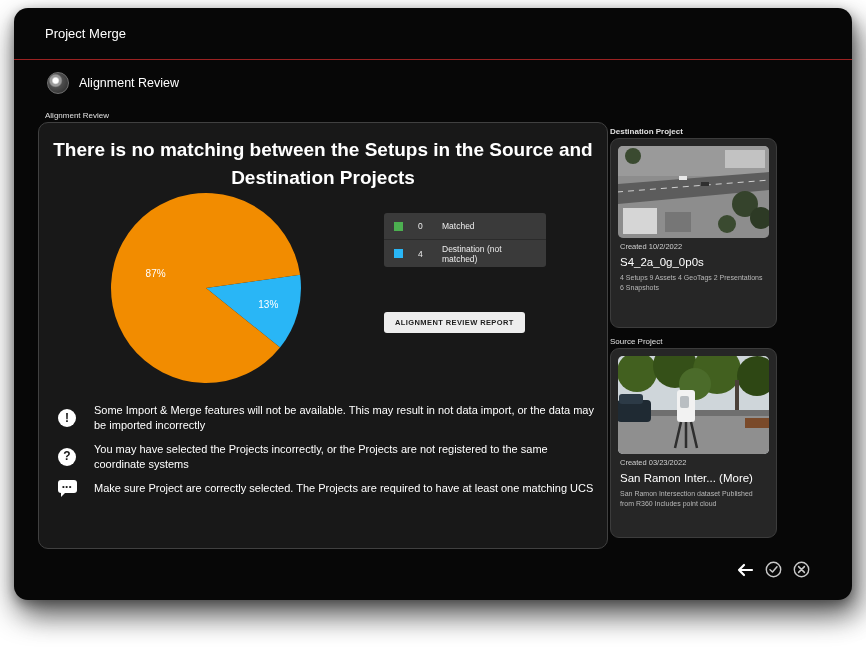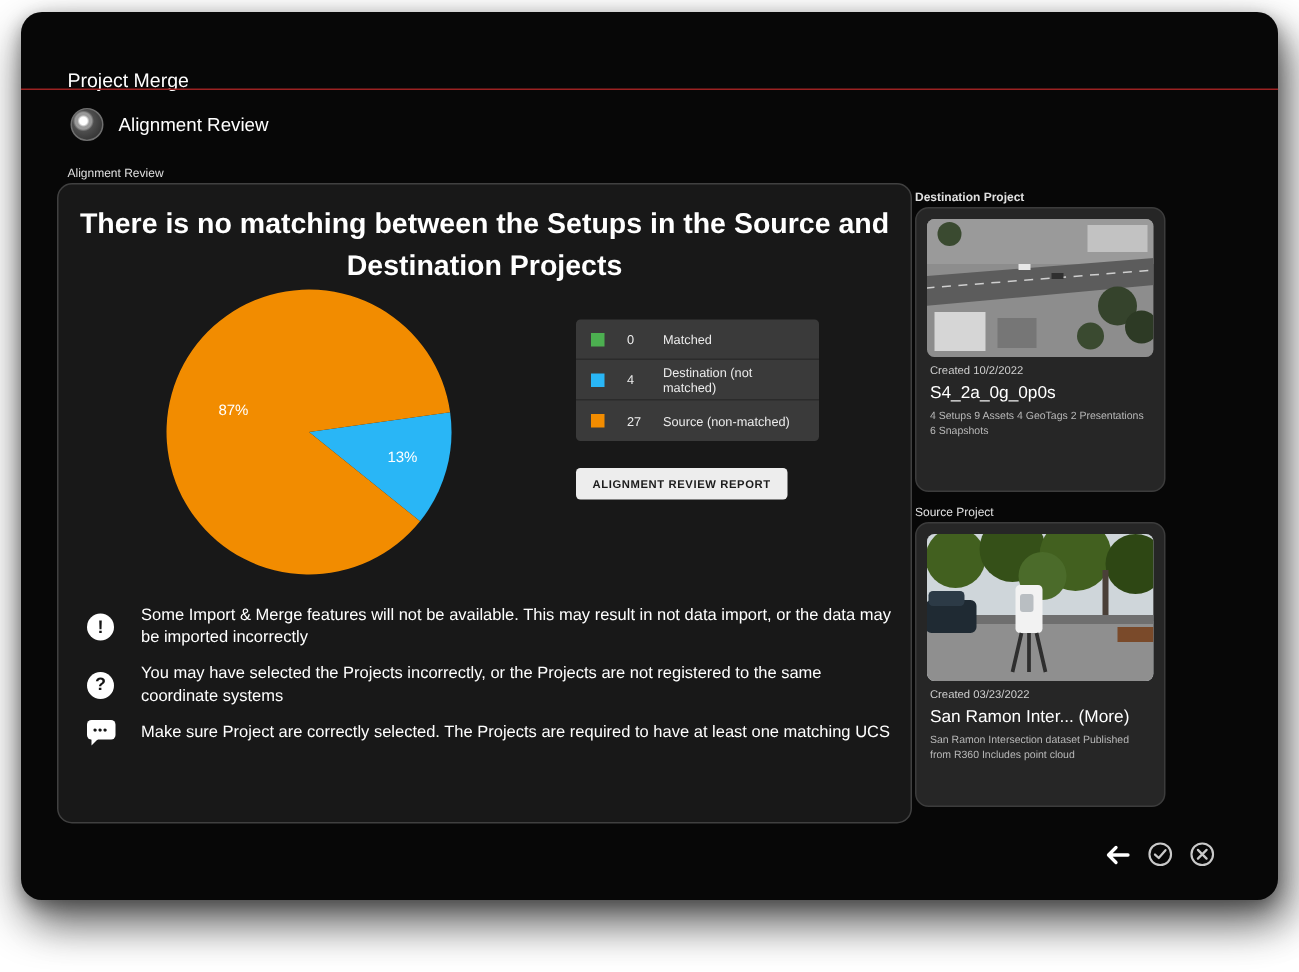--- a/index.html
+++ b/index.html
@@ -8,21 +8,21 @@
     background: #ffffff;
     font-family: "Liberation Sans", sans-serif;
     position: relative;
     overflow: hidden;
   }
   .window {
     position: absolute; left: 14px; top: 8px; width: 838px; height: 592px;
     background: #070707; border-radius: 14px; color: #fff;
     box-shadow: 0 14px 30px rgba(0,0,0,.45), 0 4px 12px rgba(0,0,0,.35), 12px 16px 26px rgba(0,0,0,.3);
   }
-  .window-title { position: absolute; left: 31px; top: 38px; font-size: 13px; color: #fff; }
+  .window-title { position: absolute; left: 31px; top: 18px; font-size: 13px; color: #fff; }
   .red-divider { position: absolute; left: 0; right: 0; top: 51px; height: 0; border-top: 1px solid #9b2222; }
   .section-header { position: absolute; left: 33px; top: 64px; display: flex; align-items: center; gap: 10px; }
   .target-icon {
     width: 22px; height: 22px; border-radius: 50%;
     background: radial-gradient(circle at 38% 38%, #ffffff 0 2.5px, #9a9a9a 4px 5.5px, #4e4e4e 7px, #262626 100%);
     border: 1px solid #6f6f6f;
   }
   .section-title { font-size: 12.5px; color: #fff; }
   .panel-label { position: absolute; left: 31px; top: 103px; font-size: 8px; color: #e0e0e0; }
 
@@ -117,25 +117,20 @@
     <div class="legend">
       <div class="legend-row">
         <span class="swatch" style="background-color: rgb(76, 175, 80);"></span>
         <span class="legend-count">0</span>
         <span class="legend-label">Matched</span>
       </div>
       <div class="legend-row">
         <span class="swatch" style="background-color: rgb(41, 182, 246);"></span>
         <span class="legend-count">4</span>
         <span class="legend-label">Destination (not matched)</span>
-      </div>
-      <div class="legend-row">
-        <span class="swatch" style="background-color: rgb(242, 140, 0);"></span>
-        <span class="legend-count">27</span>
-        <span class="legend-label">Source (non-matched)</span>
       </div>
     </div>
 
     <button class="report-btn">ALIGNMENT REVIEW REPORT</button>
 
     <div class="notes">
       <div class="note">
         <span class="note-icon-slot">
             <span class="icon-circle" data-glyph="!"></span>
           </span>

